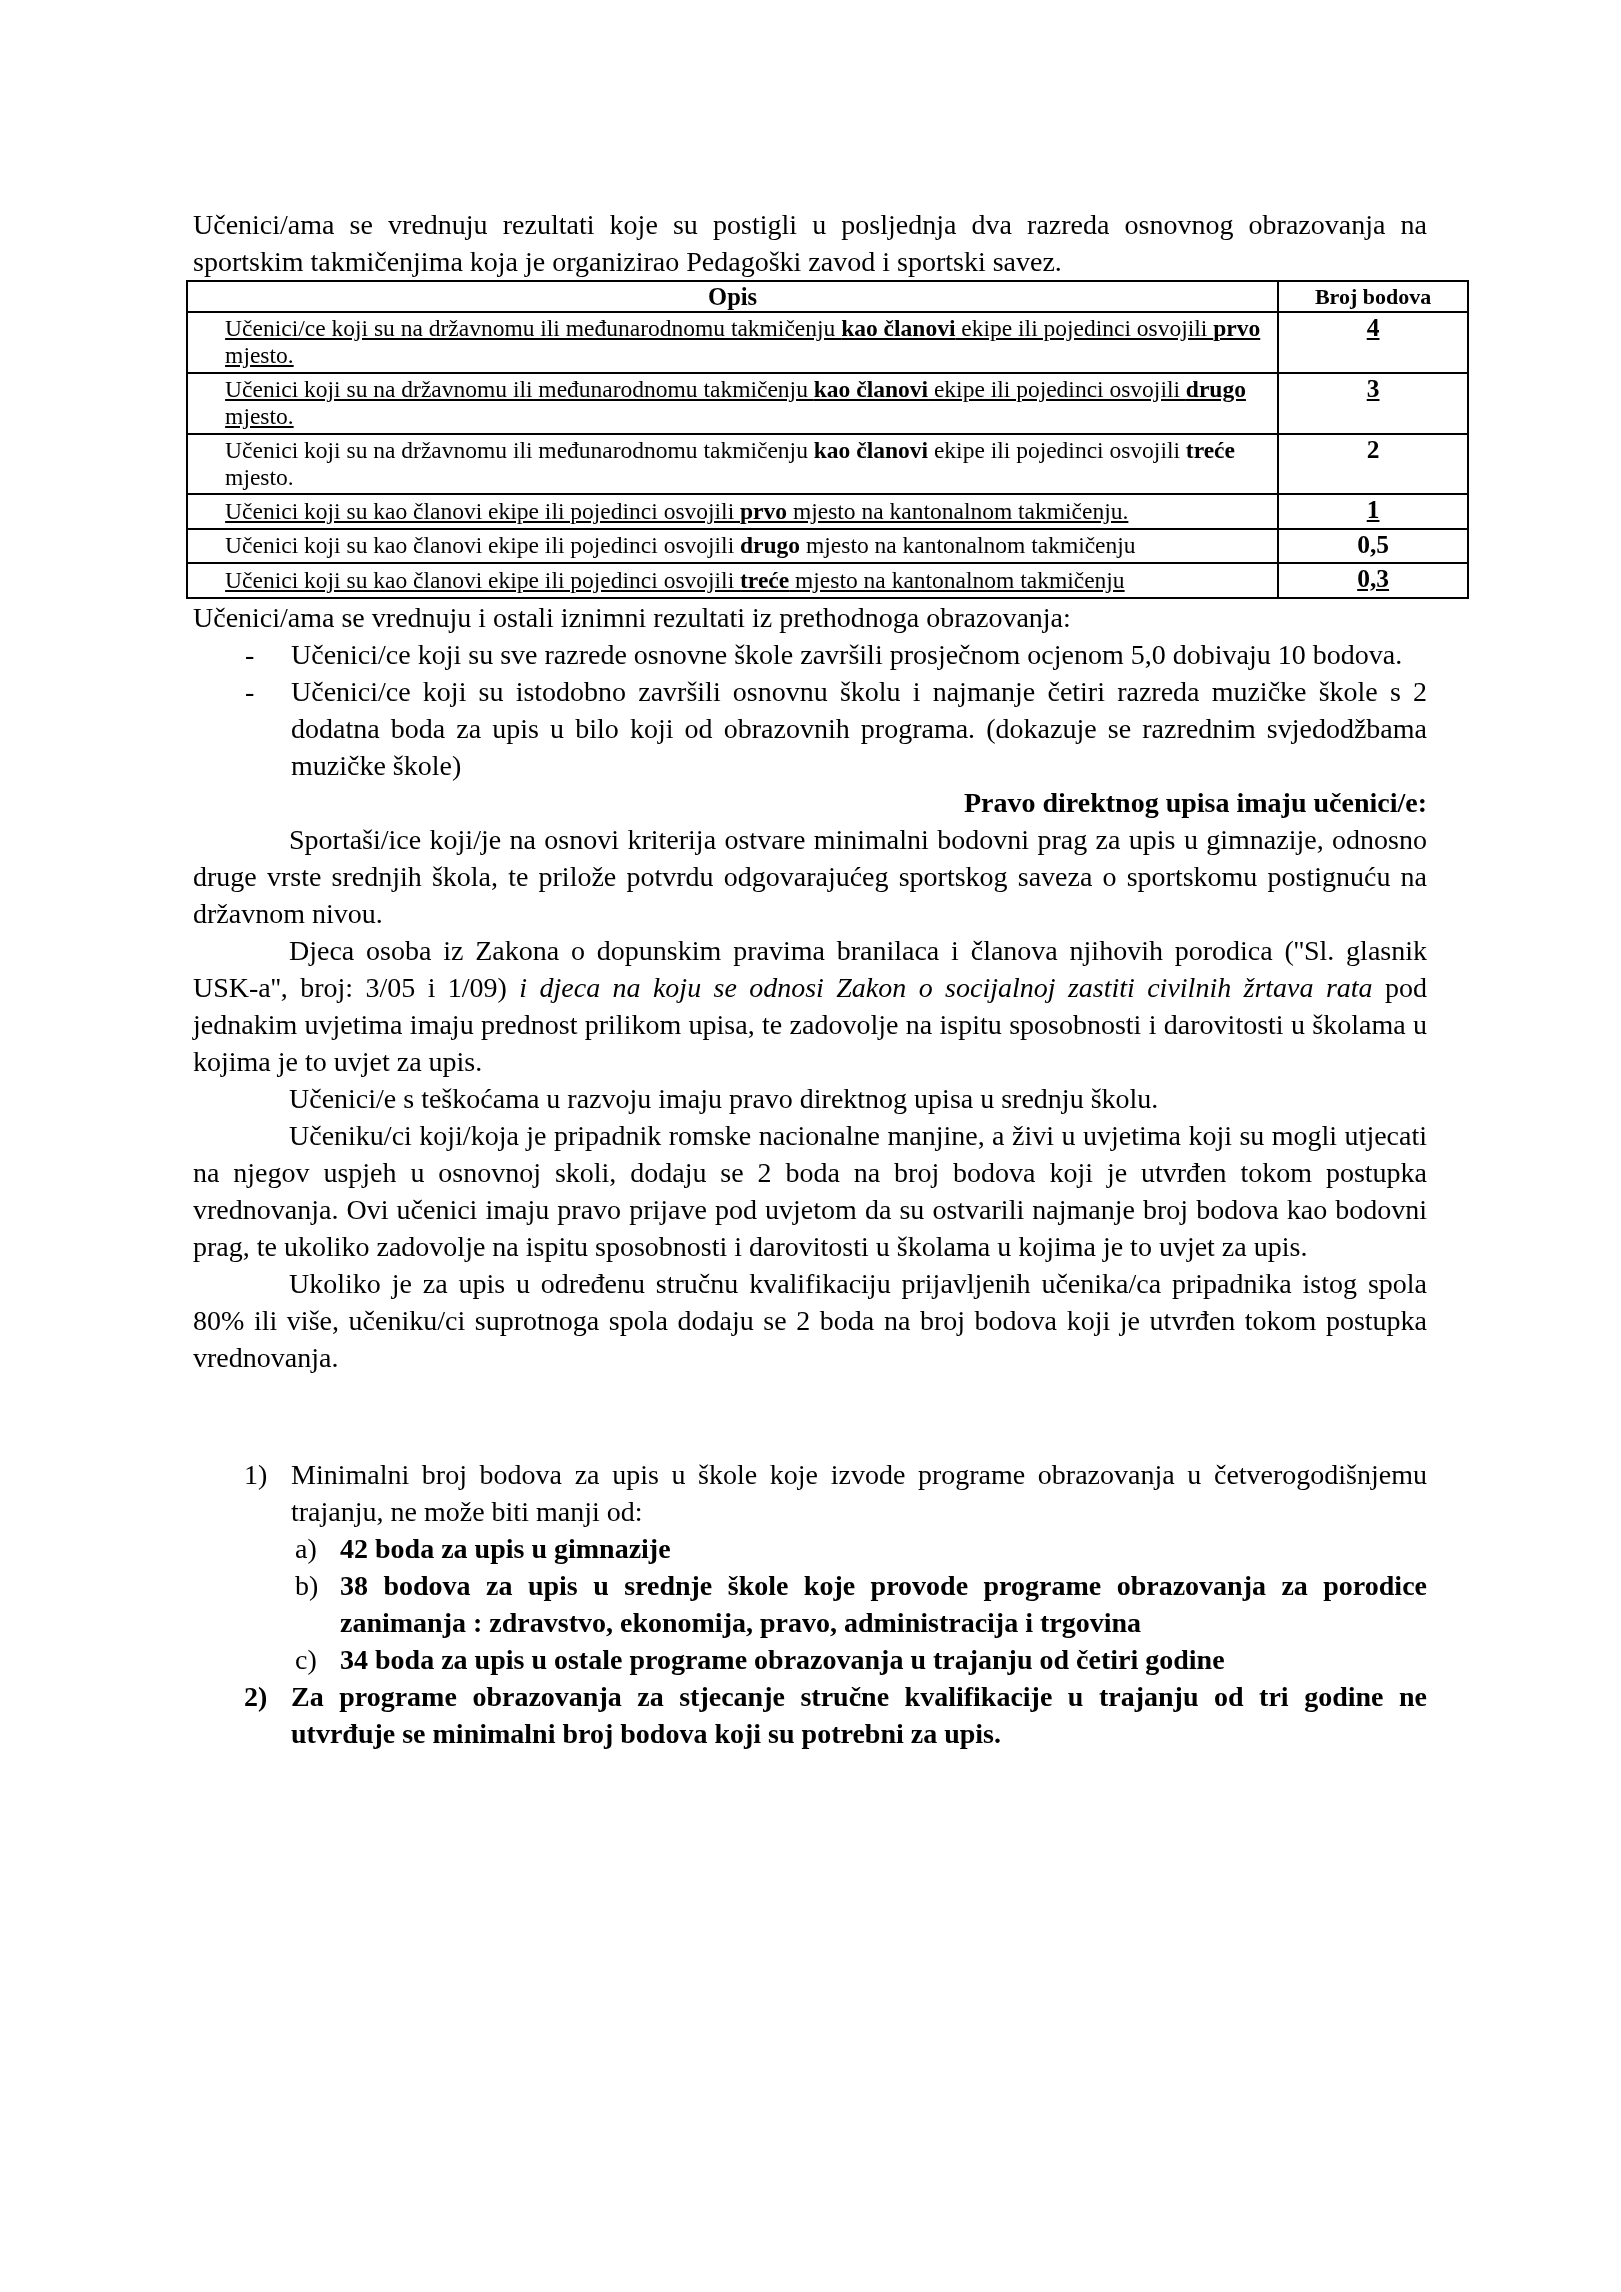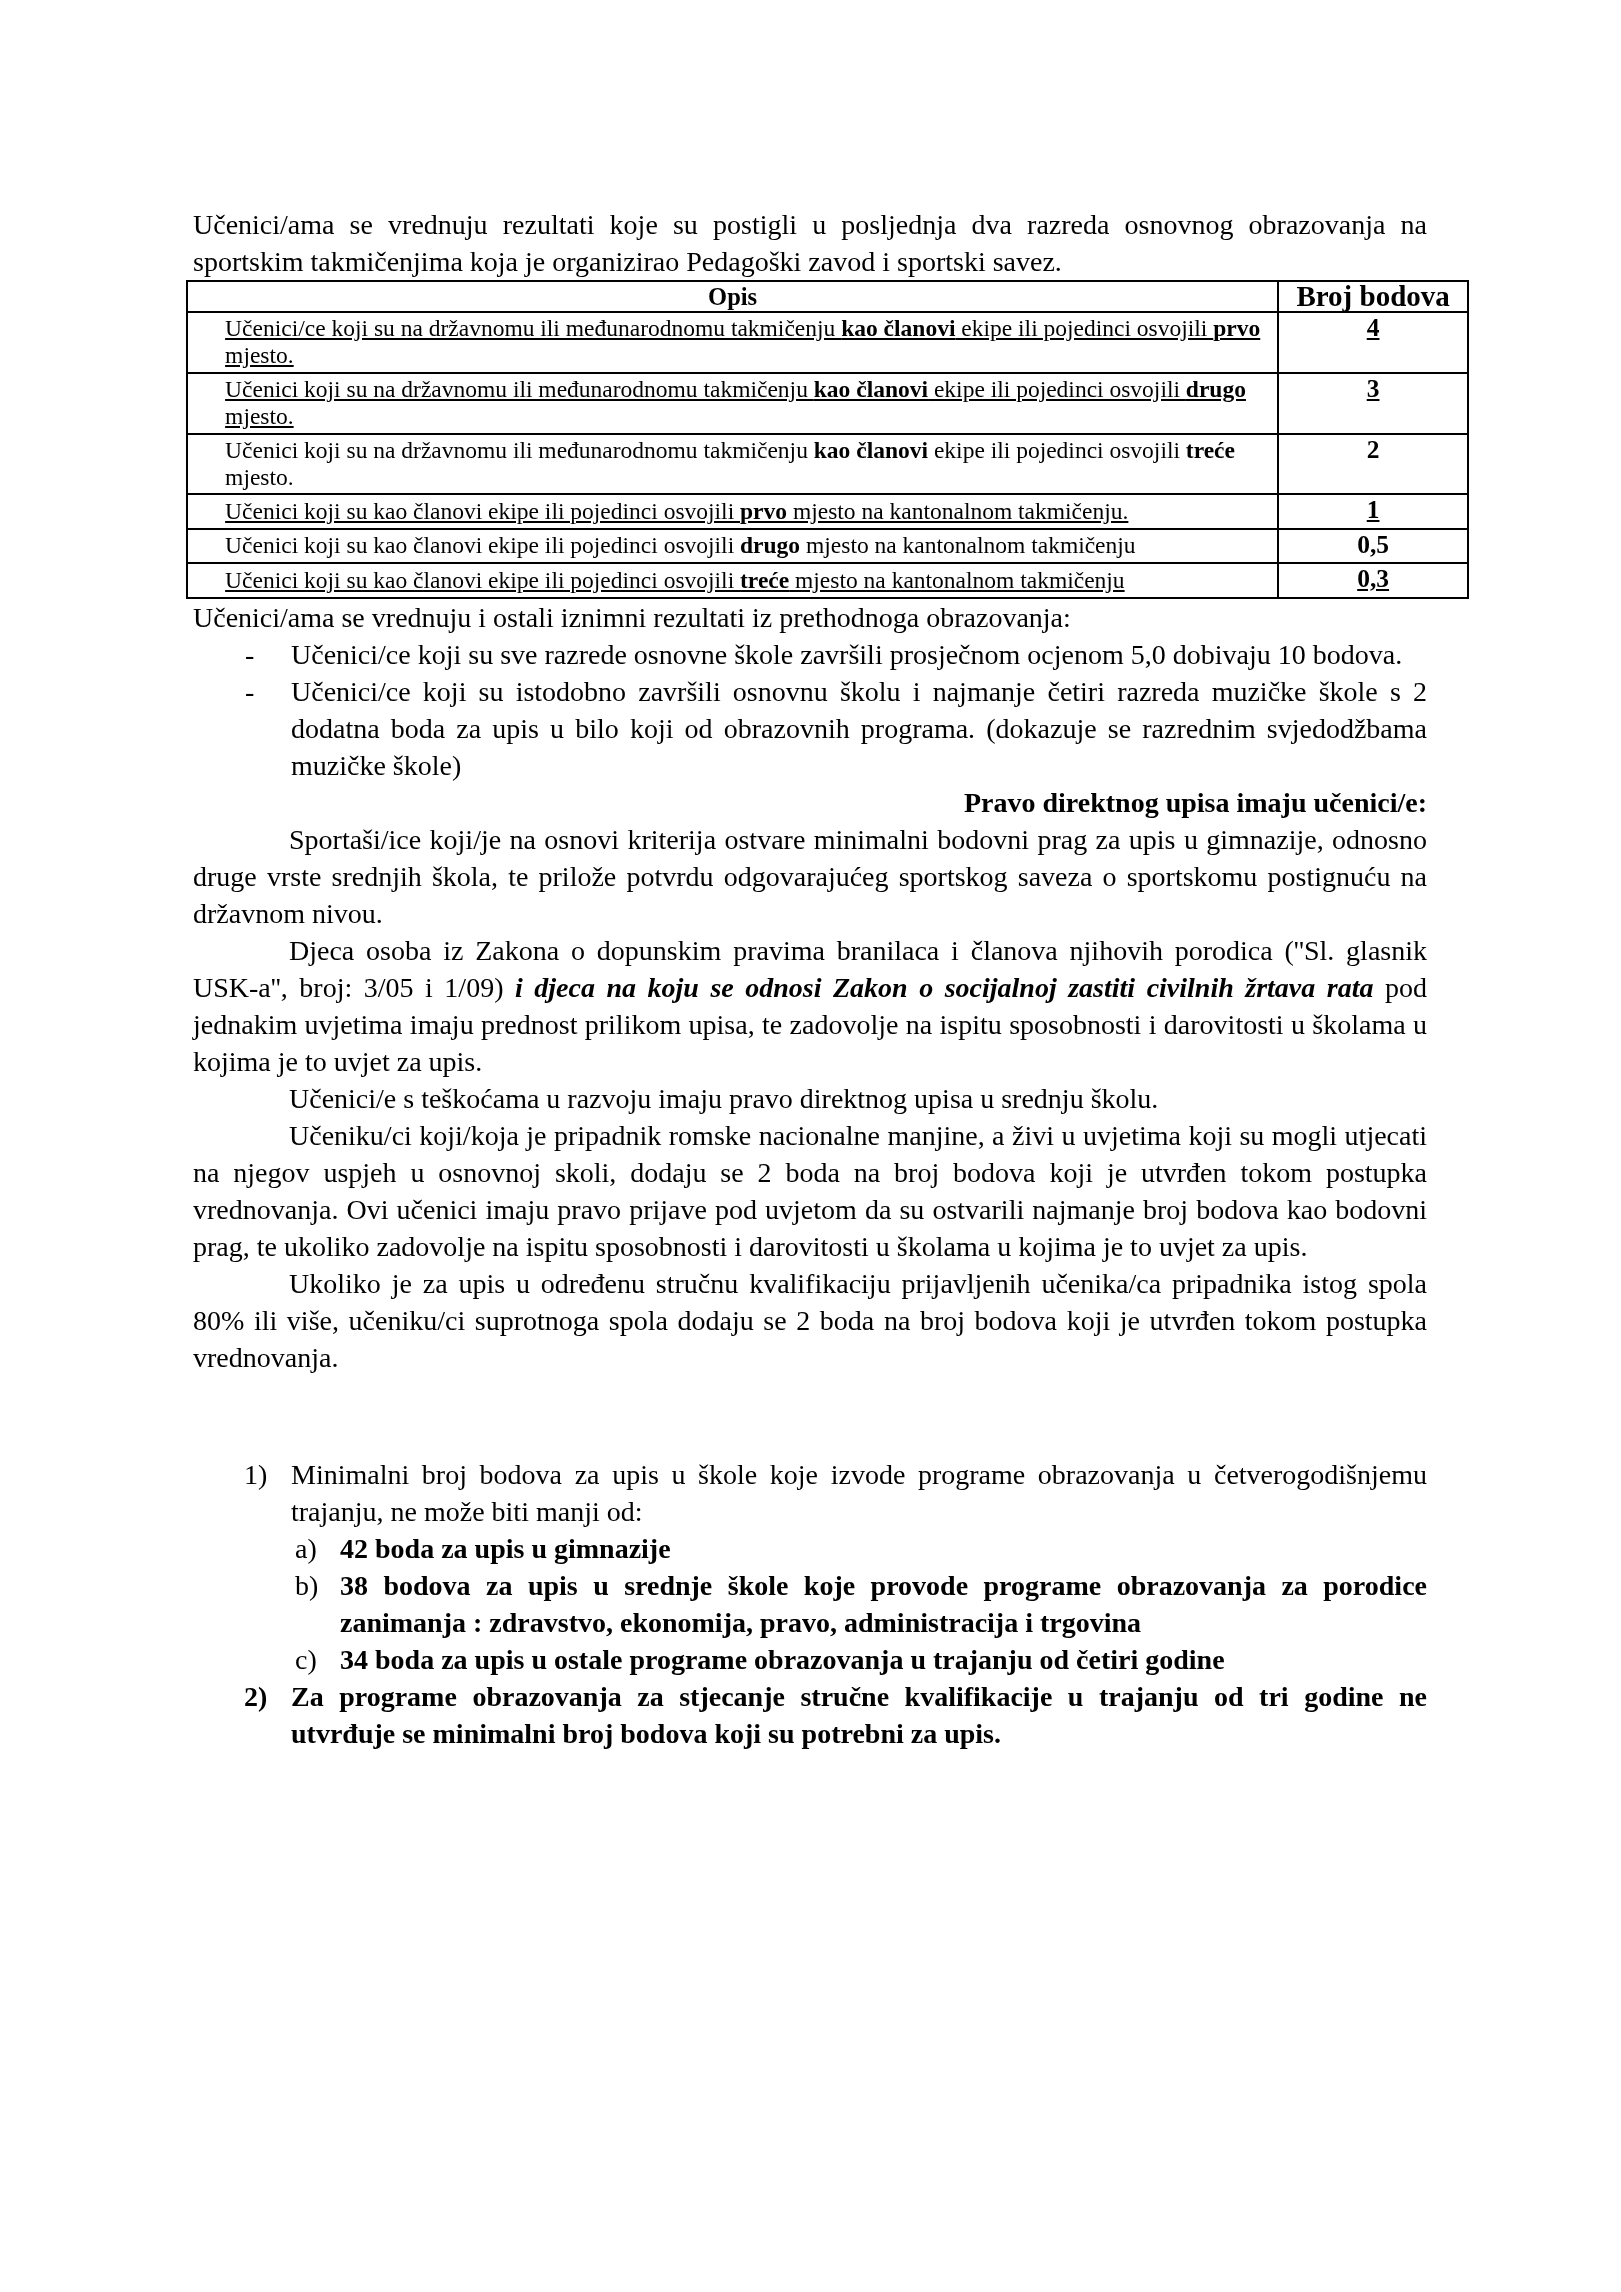--- a/index.html
+++ b/index.html
@@ -24,35 +24,35 @@
     border-collapse: collapse;
     table-layout: fixed;
     width: 1281px;
     margin-left: -6.9px;
     font-size: 23.5px;
     line-height: 27.4px;
   }
   table.points, table.points th, table.points td { border: 2px solid #000; }
   table.points { border-width: 2.9px; }
   th.opis-h { text-align: center; font-weight: bold; font-size: 24.5px; height: 29px; padding: 0 10px; }
-  th.pts-h  { text-align: center; font-weight: bold; font-size: 29px; height: 29px; padding: 0 3.9px; }
+  th.pts-h  { text-align: center; font-weight: bold; font-size: 22px; height: 29px; padding: 0 3.9px; }
   td.opis   { text-align: left; vertical-align: middle; padding: 2px 9.8px 2px 37px; }
   td.pts    { text-align: center; vertical-align: top; font-weight: bold; font-size: 25.5px; padding-top: 1px; }
   col.c-opis { width: 1091px; }
   col.c-pts  { width: 190px; }
   tr.r-std  { height: 35px; text-decoration: underline; }
   tr.r-tall { height: 45px; }
   tr.r-med  { height: 24px; }
 
   .dash-item { position: relative; padding-left: 98px; }
   .dash-item .marker { position: absolute; left: 52px; top: 0; }
 
   .heading-bold { font-weight: bold; text-align: right; }
 
-  .bi { font-weight: bold; font-style: italic; }
+  .bi { font-weight: normal; font-style: italic; }
 
   .gap-small { height: 39px; }
   .gap-list  { height: 41px; }
 
   .num-item { position: relative; padding-left: 98px; }
   .num-item .marker { position: absolute; left: 51px; top: 0; }
   .sub-item { position: relative; padding-left: 147px; font-weight: bold; }
   .sub-item .marker { position: absolute; left: 102px; top: 0; font-weight: normal; }
   .bold-text { font-weight: bold; }
 </style>

